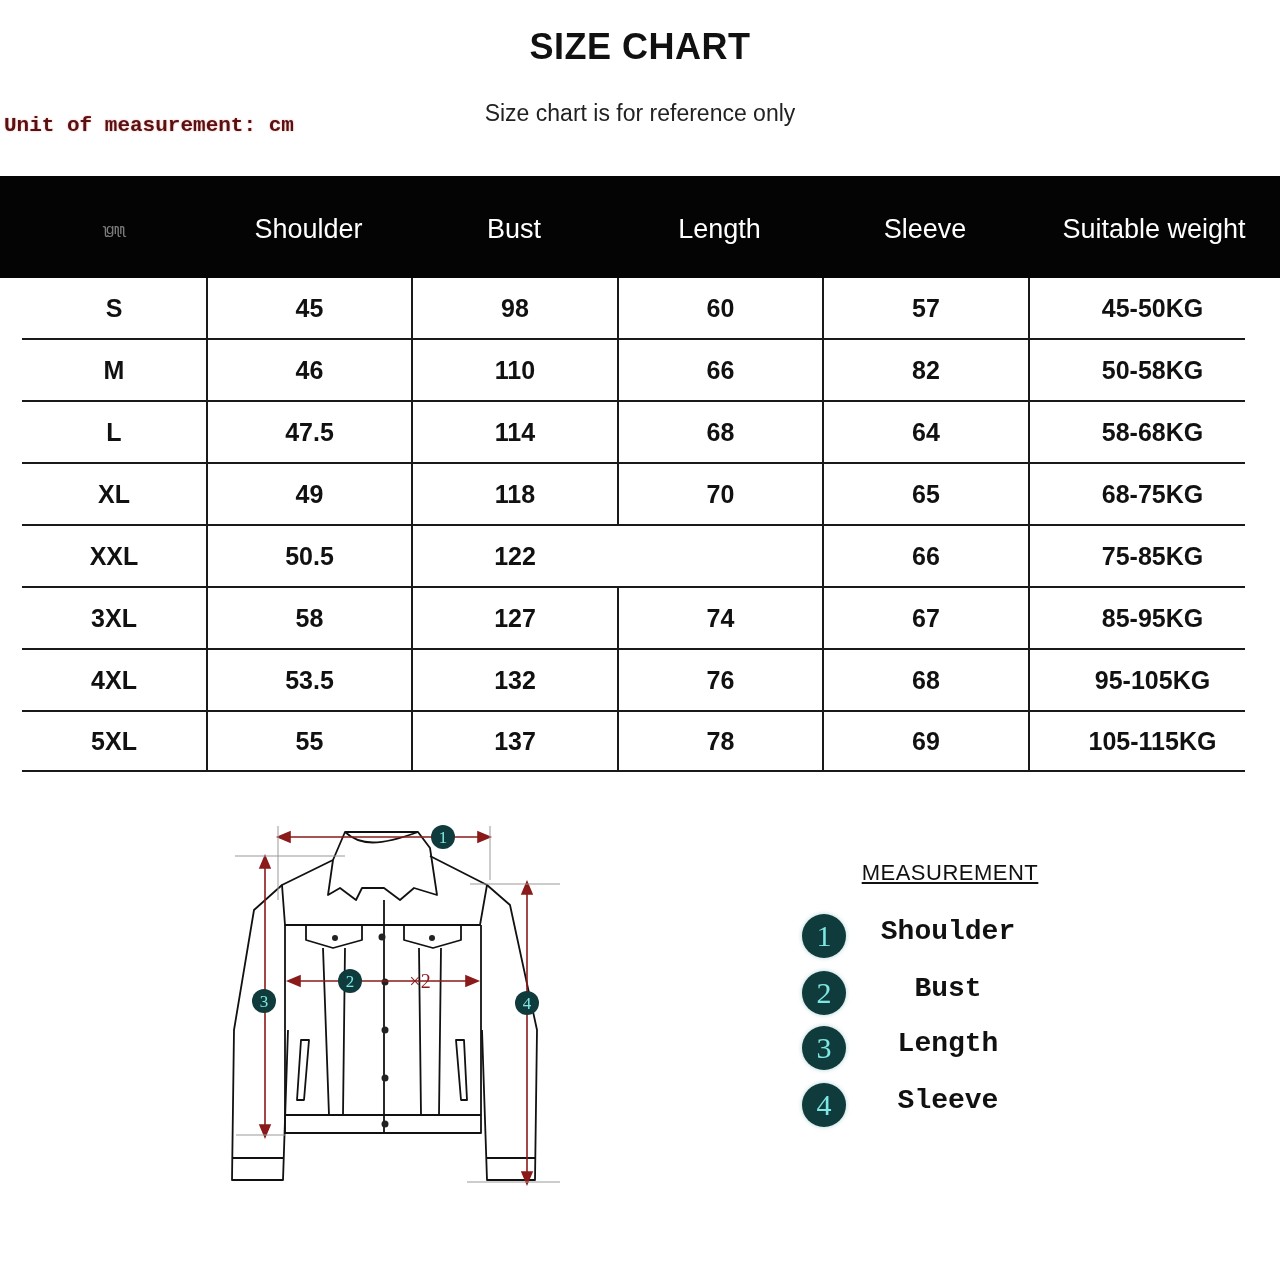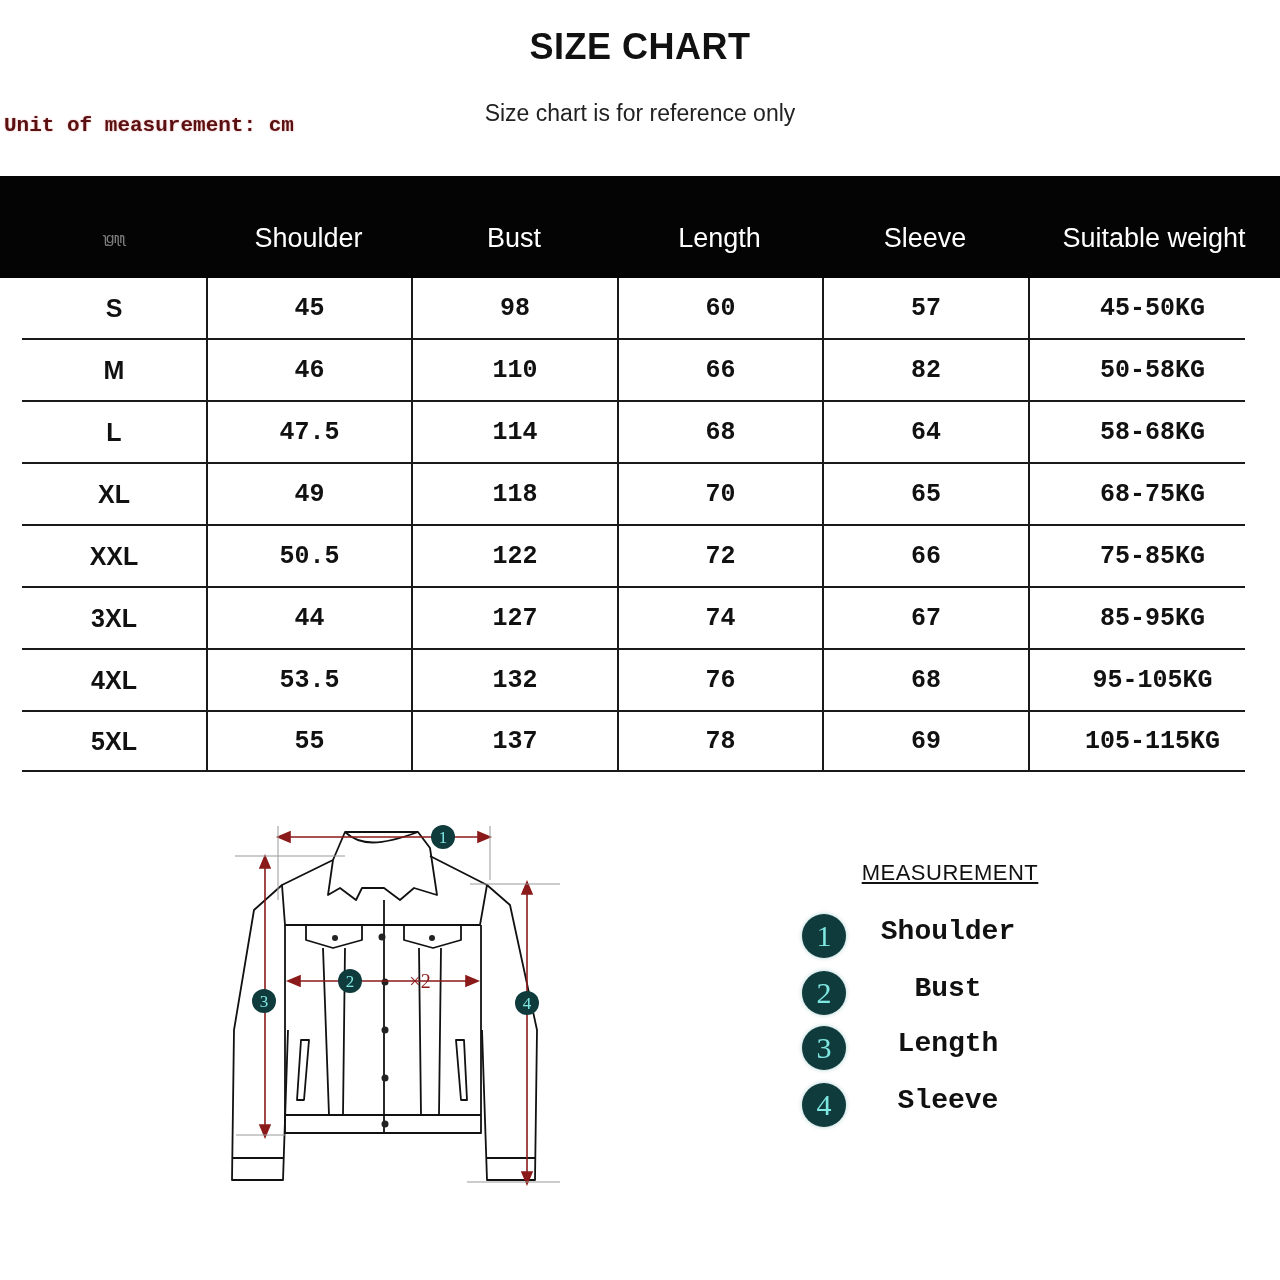--- a/index.html
+++ b/index.html
@@ -1,27 +1,27 @@
 <!DOCTYPE html>
 <html><head>
 <meta charset="utf-8">
 <style>
   html,body{margin:0;padding:0;background:#fff;}
   body{width:1280px;height:1280px;position:relative;overflow:hidden;font-family:"Liberation Sans","DejaVu Sans",sans-serif;color:#111;}
   .title{position:absolute;left:0;width:1280px;top:26px;text-align:center;font-size:36px;font-weight:bold;letter-spacing:0.5px;color:#111;}
   .subtitle{position:absolute;left:0;width:1280px;top:100px;text-align:center;font-size:23px;color:#222;}
   .unit{position:absolute;left:4px;top:114px;font-family:"Liberation Mono","DejaVu Sans Mono",monospace;font-weight:bold;font-size:21px;color:#5a1010;text-shadow:0 0 2px rgba(200,60,60,.45);}
   .header{position:absolute;left:0;top:176px;width:1280px;height:102px;background:#040404;}
-  .hcell{position:absolute;top:9px;height:102px;line-height:106px;text-align:center;color:#fff;font-size:27px;}
+  .hcell{position:absolute;top:0;height:102px;line-height:106px;text-align:center;color:#fff;font-size:27px;}
   .hcell.garbled{color:#9a9a9a;font-size:15px;letter-spacing:-1px;opacity:.8;filter:blur(.4px);}
   .table{position:absolute;left:22px;top:278px;width:1223px;}
   .row{position:relative;height:62px;border-bottom:2.5px solid #1a1a1a;box-sizing:border-box;}
   .row:last-child{height:60px;}
   .cell{position:absolute;top:0;height:100%;display:flex;align-items:center;justify-content:center;font-size:25px;font-weight:bold;color:#111;box-sizing:border-box;}
-  .cell + .cell{border-left:2.5px solid #1a1a1a;font-family:Liberation Mono, monospace;}
+  .cell + .cell{border-left:2.5px solid #1a1a1a;}
   .c0{left:0;width:184px;}
   .c1{left:184px;width:205px;}
   .c2{left:389px;width:206px;}
   .c3{left:595px;width:205px;}
   .c4{left:800px;width:206px;}
   .c5{left:1006px;width:217px;padding-left:30px;}
   .diagram{position:absolute;left:225px;top:815px;width:345px;height:380px;}
   .legend-title{position:absolute;left:800px;top:860px;width:300px;text-align:center;font-size:22px;color:#111;letter-spacing:.5px;text-decoration:underline;}
   .legend-item{position:absolute;left:802px;width:300px;height:44px;}
   .badge{position:absolute;left:0;top:0;width:44px;height:44px;border-radius:50%;background:#0f3b3d;color:#7fe7e2;font-family:"Liberation Serif","DejaVu Serif",serif;font-size:30px;line-height:44px;text-align:center;box-shadow:0 0 4px rgba(30,120,120,.35);}
@@ -73,27 +73,26 @@
     <div class="cell c1">49</div>
     <div class="cell c2">118</div>
     <div class="cell c3">70</div>
     <div class="cell c4">65</div>
     <div class="cell c5">68-75KG</div>
   </div>
   <div class="row">
     <div class="cell c0">XXL</div>
     <div class="cell c1">50.5</div>
     <div class="cell c2">122</div>
-    <div class="cell c3">72</div>
     <div class="cell c4">66</div>
     <div class="cell c5">75-85KG</div>
   </div>
   <div class="row">
     <div class="cell c0">3XL</div>
-    <div class="cell c1">44</div>
+    <div class="cell c1">58</div>
     <div class="cell c2">127</div>
     <div class="cell c3">74</div>
     <div class="cell c4">67</div>
     <div class="cell c5">85-95KG</div>
   </div>
   <div class="row">
     <div class="cell c0">4XL</div>
     <div class="cell c1">53.5</div>
     <div class="cell c2">132</div>
     <div class="cell c3">76</div>

